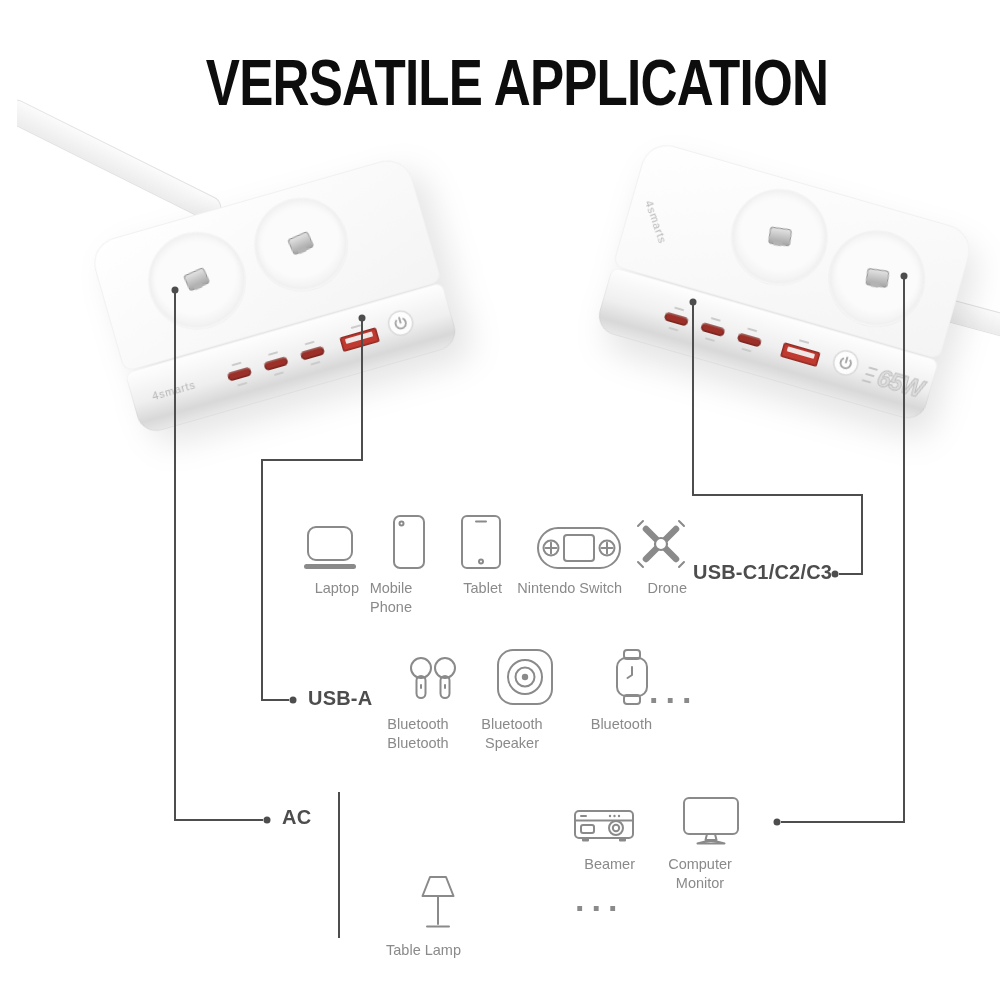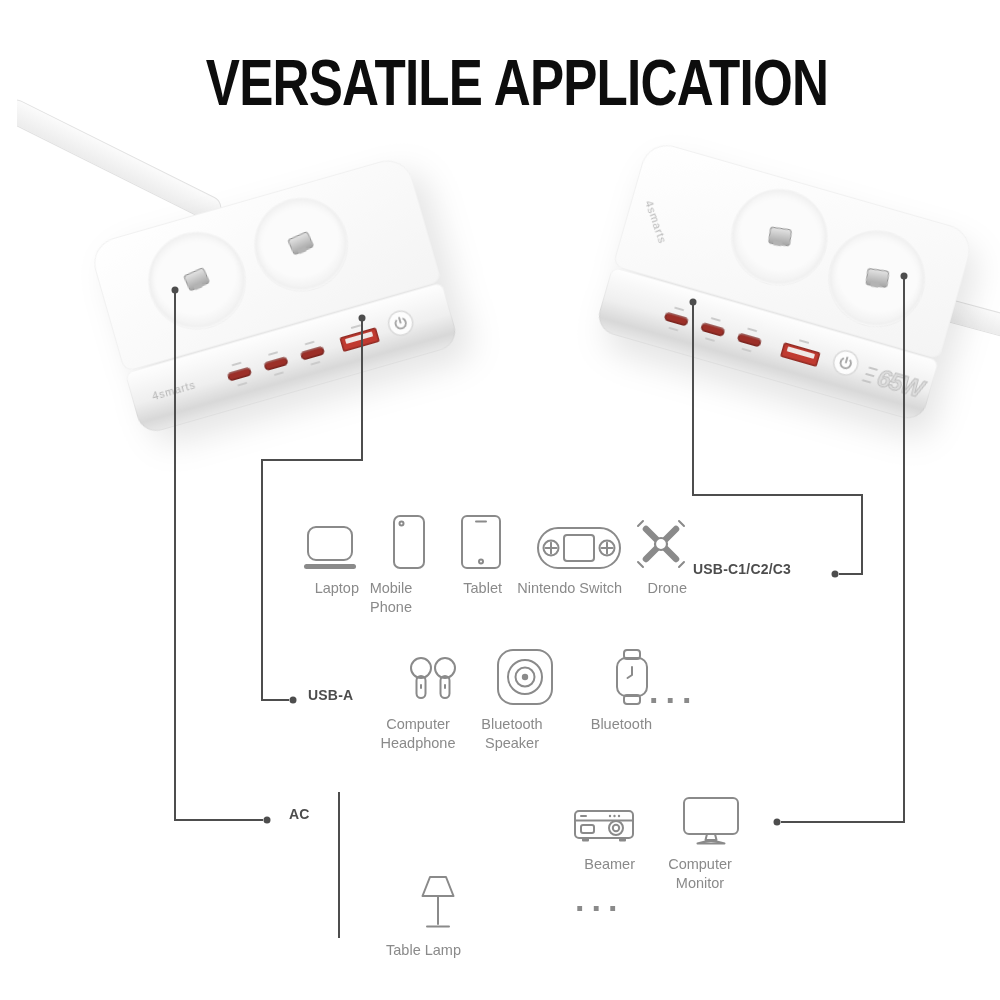--- a/index.html
+++ b/index.html
@@ -53,21 +53,21 @@
            border-top:2px solid #c6c6c6;border-bottom:2px solid #c6c6c6;
            background:linear-gradient(transparent 42%,#c6c6c6 42%,#c6c6c6 58%,transparent 58%);}
   .pw65{font-size:24px;font-weight:bold;font-style:italic;letter-spacing:-1px;
         color:#dedede;-webkit-text-stroke:0.9px #bdbdbd;}
 
   
   .lines{position:absolute;left:0;top:0;width:1000px;height:1000px;z-index:6;
          color:var(--line,#4d4d4d);pointer-events:none;}
 
   
-  .plabel{position:absolute;z-index:6;font-size:14px;font-weight:bold;letter-spacing:.2px;
+  .plabel{position:absolute;z-index:6;font-size:20px;font-weight:bold;letter-spacing:.2px;
           color:var(--port-label-bold,#4d4d4d);white-space:nowrap;}
 
   
   .item{position:absolute;z-index:5;display:flex;flex-direction:column;align-items:flex-end;}
   .islot{height:58px;display:flex;align-items:flex-end;justify-content:center;}
   .lbl{margin-top:9px;font-size:14.5px;line-height:1.32;text-align:center;color:var(--device-label,#8a8a8a);}
   .ic svg{stroke:var(--icon,#8a8a8a);fill:none;stroke-width:2;stroke-linecap:round;stroke-linejoin:round;display:block;}
   .ic svg .f{fill:var(--icon,#8a8a8a);stroke:none;}
   .ic svg .wbg{fill:#ffffff;stroke:var(--icon,#8a8a8a);stroke-width:2.2;}
   .ic svg .thick{stroke-width:6.5;}
@@ -169,21 +169,21 @@
       <circle cx="276" cy="700" r="3.5"></circle>
       <circle cx="676" cy="302" r="3.5"></circle>
       <circle cx="818" cy="574" r="3.5"></circle>
       <circle cx="887" cy="276" r="3.5"></circle>
       <circle cx="760" cy="822" r="3.5"></circle>
     </g>
   </svg>
 
   <div class="plabel" style="left:676px;top:561px">USB-C1/C2/C3</div>
   <div class="plabel" style="left:291px;top:687px">USB-A</div>
-  <div class="plabel" style="left:272px;top:806px">AC</div>
+  <div class="plabel" style="left:265px;top:806px">AC</div>
 
   <div class="item" style="left:252px;top:512px;width:90px">
     <span class="ic islot">
       <svg width="58" height="46" viewBox="0 0 58 46">
           <rect x="7" y="3" width="44" height="33" rx="8"></rect>
           <rect class="f" x="3" y="40" width="52" height="5" rx="2.5"></rect>
         </svg>
     </span>
     <span class="lbl">Laptop</span>
   </div>
@@ -236,21 +236,21 @@
     <span class="ic islot">
       <svg width="54" height="52" viewBox="0 0 54 52">
           <circle cx="15" cy="14" r="10"></circle>
           <rect x="10.5" y="22" width="9" height="22" rx="4.5"></rect>
           <line x1="15" y1="31" x2="15" y2="34"></line>
           <circle cx="39" cy="14" r="10"></circle>
           <rect x="34.5" y="22" width="9" height="22" rx="4.5"></rect>
           <line x1="39" y1="31" x2="39" y2="34"></line>
         </svg>
     </span>
-    <span class="lbl">Computer Headphone</span>
+    <span class="lbl">Bluetooth Bluetooth</span>
   </div>
   <div class="item" style="left:453px;top:648px;width:84px">
     <span class="ic islot">
       <svg width="58" height="58" viewBox="0 0 58 58">
           <rect x="2" y="2" width="54" height="54" rx="15"></rect>
           <circle cx="29" cy="29" r="17"></circle>
           <circle cx="29" cy="29" r="9.5"></circle>
           <circle class="f" cx="29" cy="29" r="3.2"></circle>
         </svg>
     </span>

